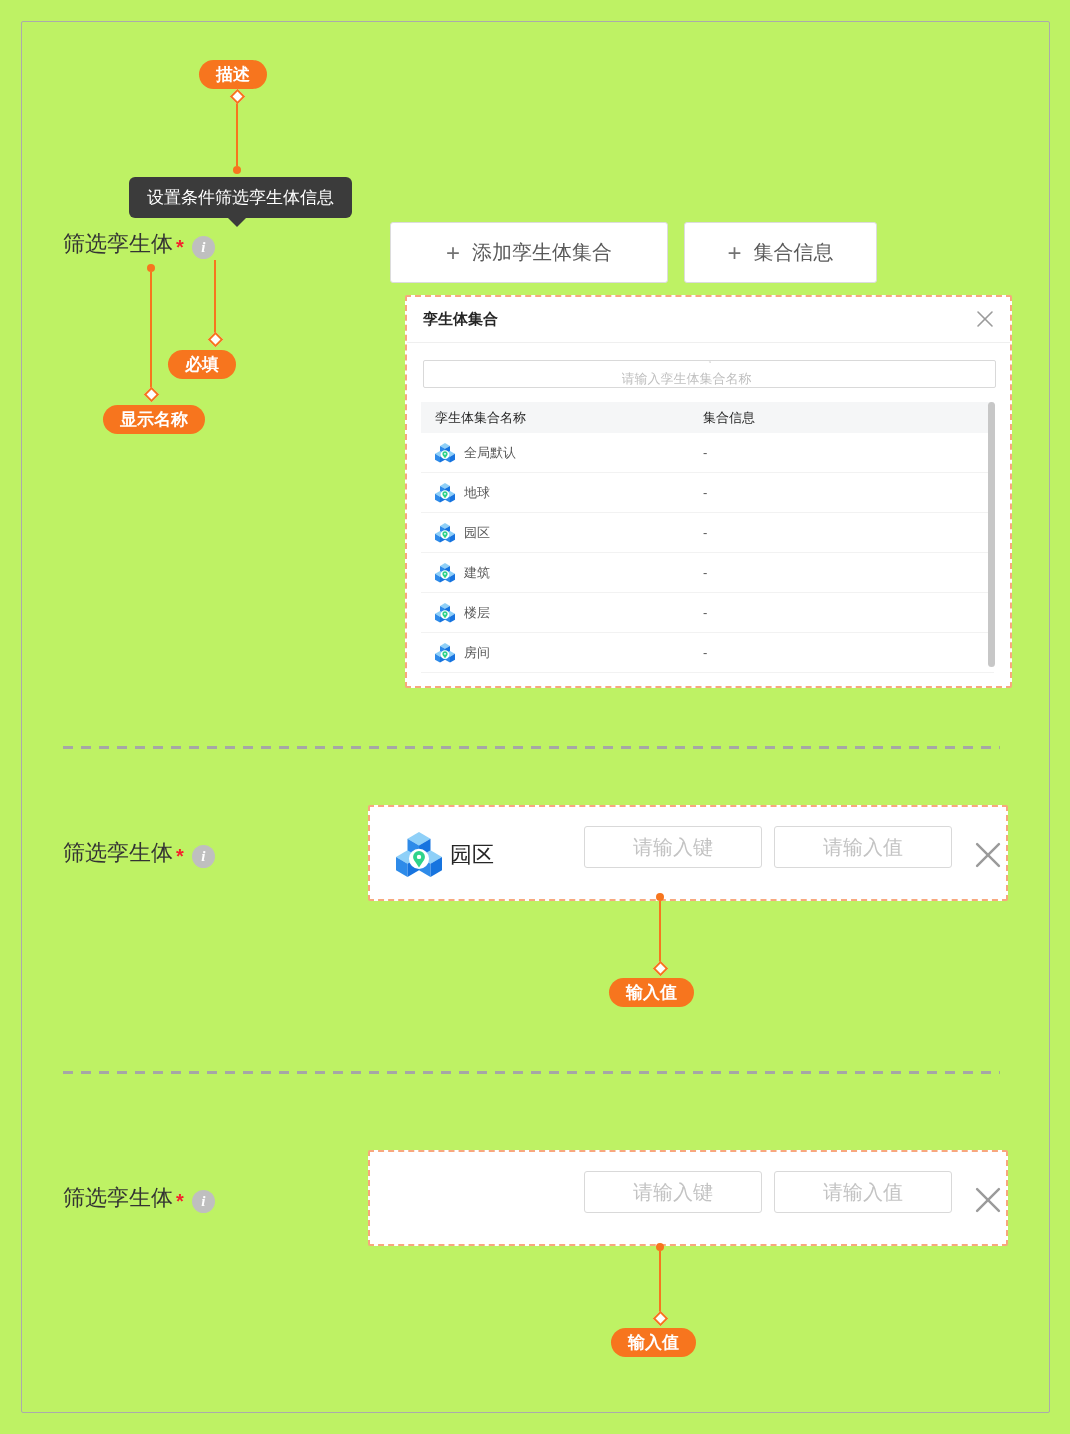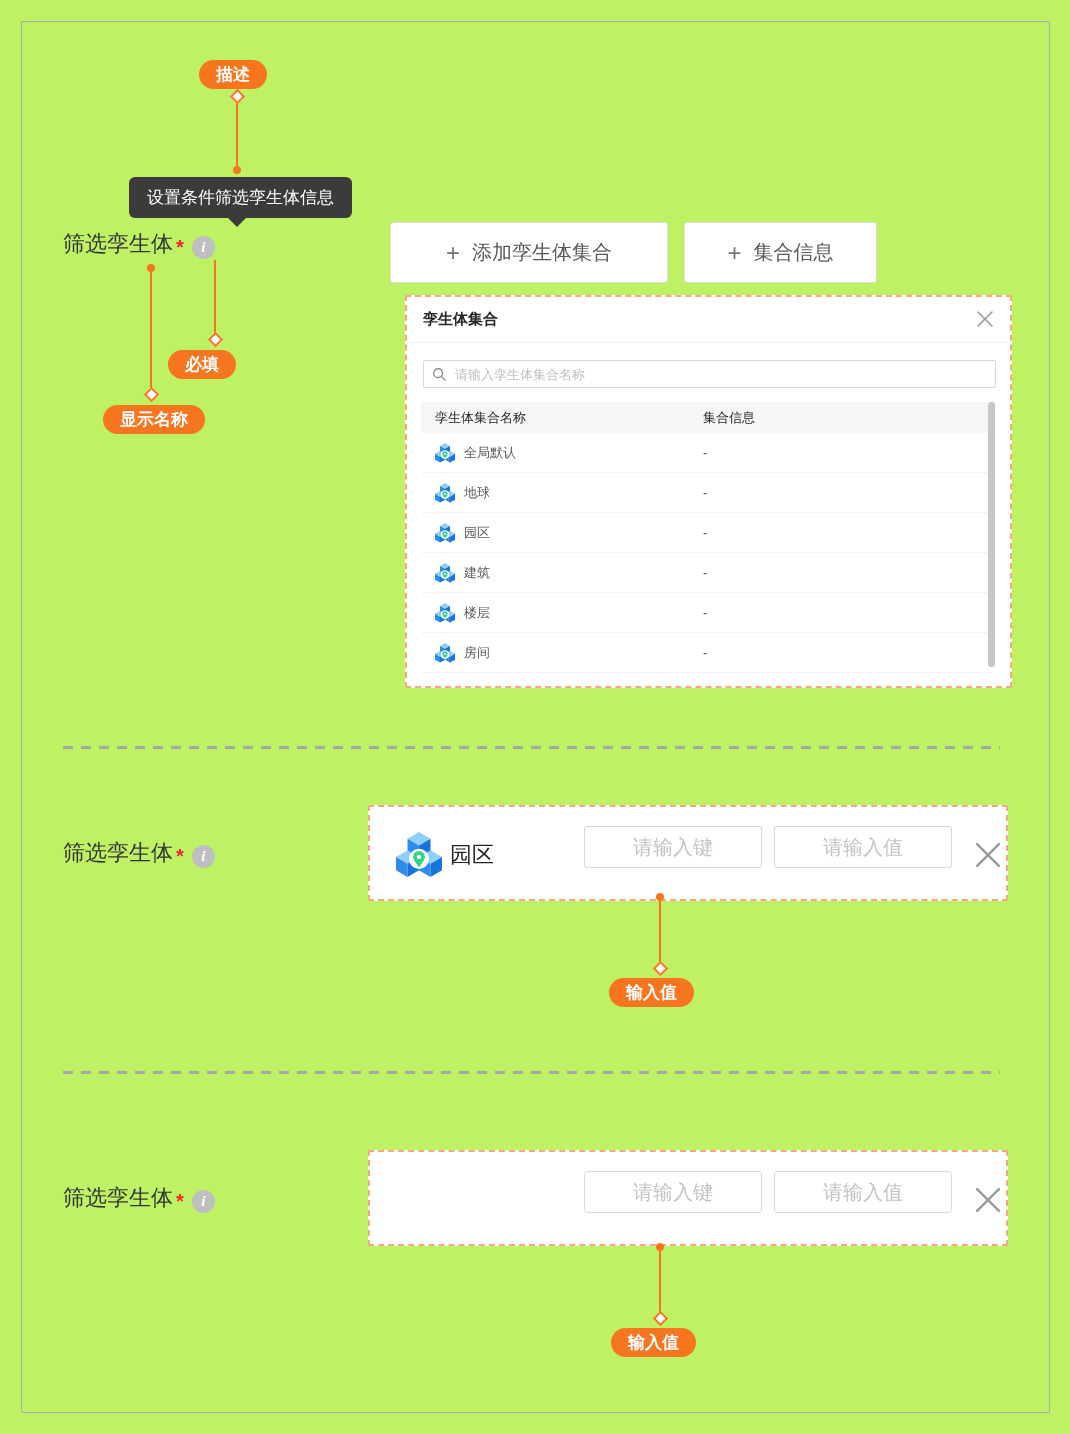--- a/index.html
+++ b/index.html
@@ -38,21 +38,21 @@
        font-size:20px;color:#595959;cursor:pointer;}
   .btn .plus{font-size:24px;font-weight:300;color:#737373;}
 
   
   .panel{position:absolute;left:405px;top:295px;width:607px;height:393px;background:#fff;
          border:2px dashed #F8A77E;border-radius:2px;box-sizing:border-box;}
   .panel-title{position:absolute;left:16px;top:13px;font-size:15px;font-weight:bold;color:#262626;}
   .panel-close{position:absolute;right:16px;top:13px;width:18px;height:18px;cursor:pointer;}
   .panel-divider{position:absolute;left:0;top:45px;width:100%;height:1px;background:#efefef;}
   .search-box{position:absolute;left:16px;top:63px;width:573px;height:28px;box-sizing:border-box;
-              border:1px solid #d9d9d9;border-radius:2px;display:flex;align-items:center;padding:0 8px;gap:7px;}
+              border:1px solid #d9d9d9;border-radius:2px;display:flex;align-items:center;padding:0 8px;gap:7px;flex-direction:column;}
   .search-box input{border:none;outline:none;flex:1;font-size:13px;color:#595959;
               font-family:"Liberation Sans","DejaVu Sans",sans-serif;}
   .search-box input::placeholder{color:#bfbfbf;}
   .t-table{position:absolute;left:14px;top:105px;width:573px;}
   .t-head{height:31px;background:#f5f6f7;display:flex;align-items:center;
           font-size:13px;font-weight:normal;color:#262626;}
   .t-row{height:39px;display:flex;align-items:center;border-bottom:1px solid #f2f2f2;
          font-size:13px;color:#595959;cursor:pointer;}
   .col-name{padding-left:14px;width:282px;box-sizing:border-box;display:flex;align-items:center;gap:9px;}
   .col-info{flex:1;}

